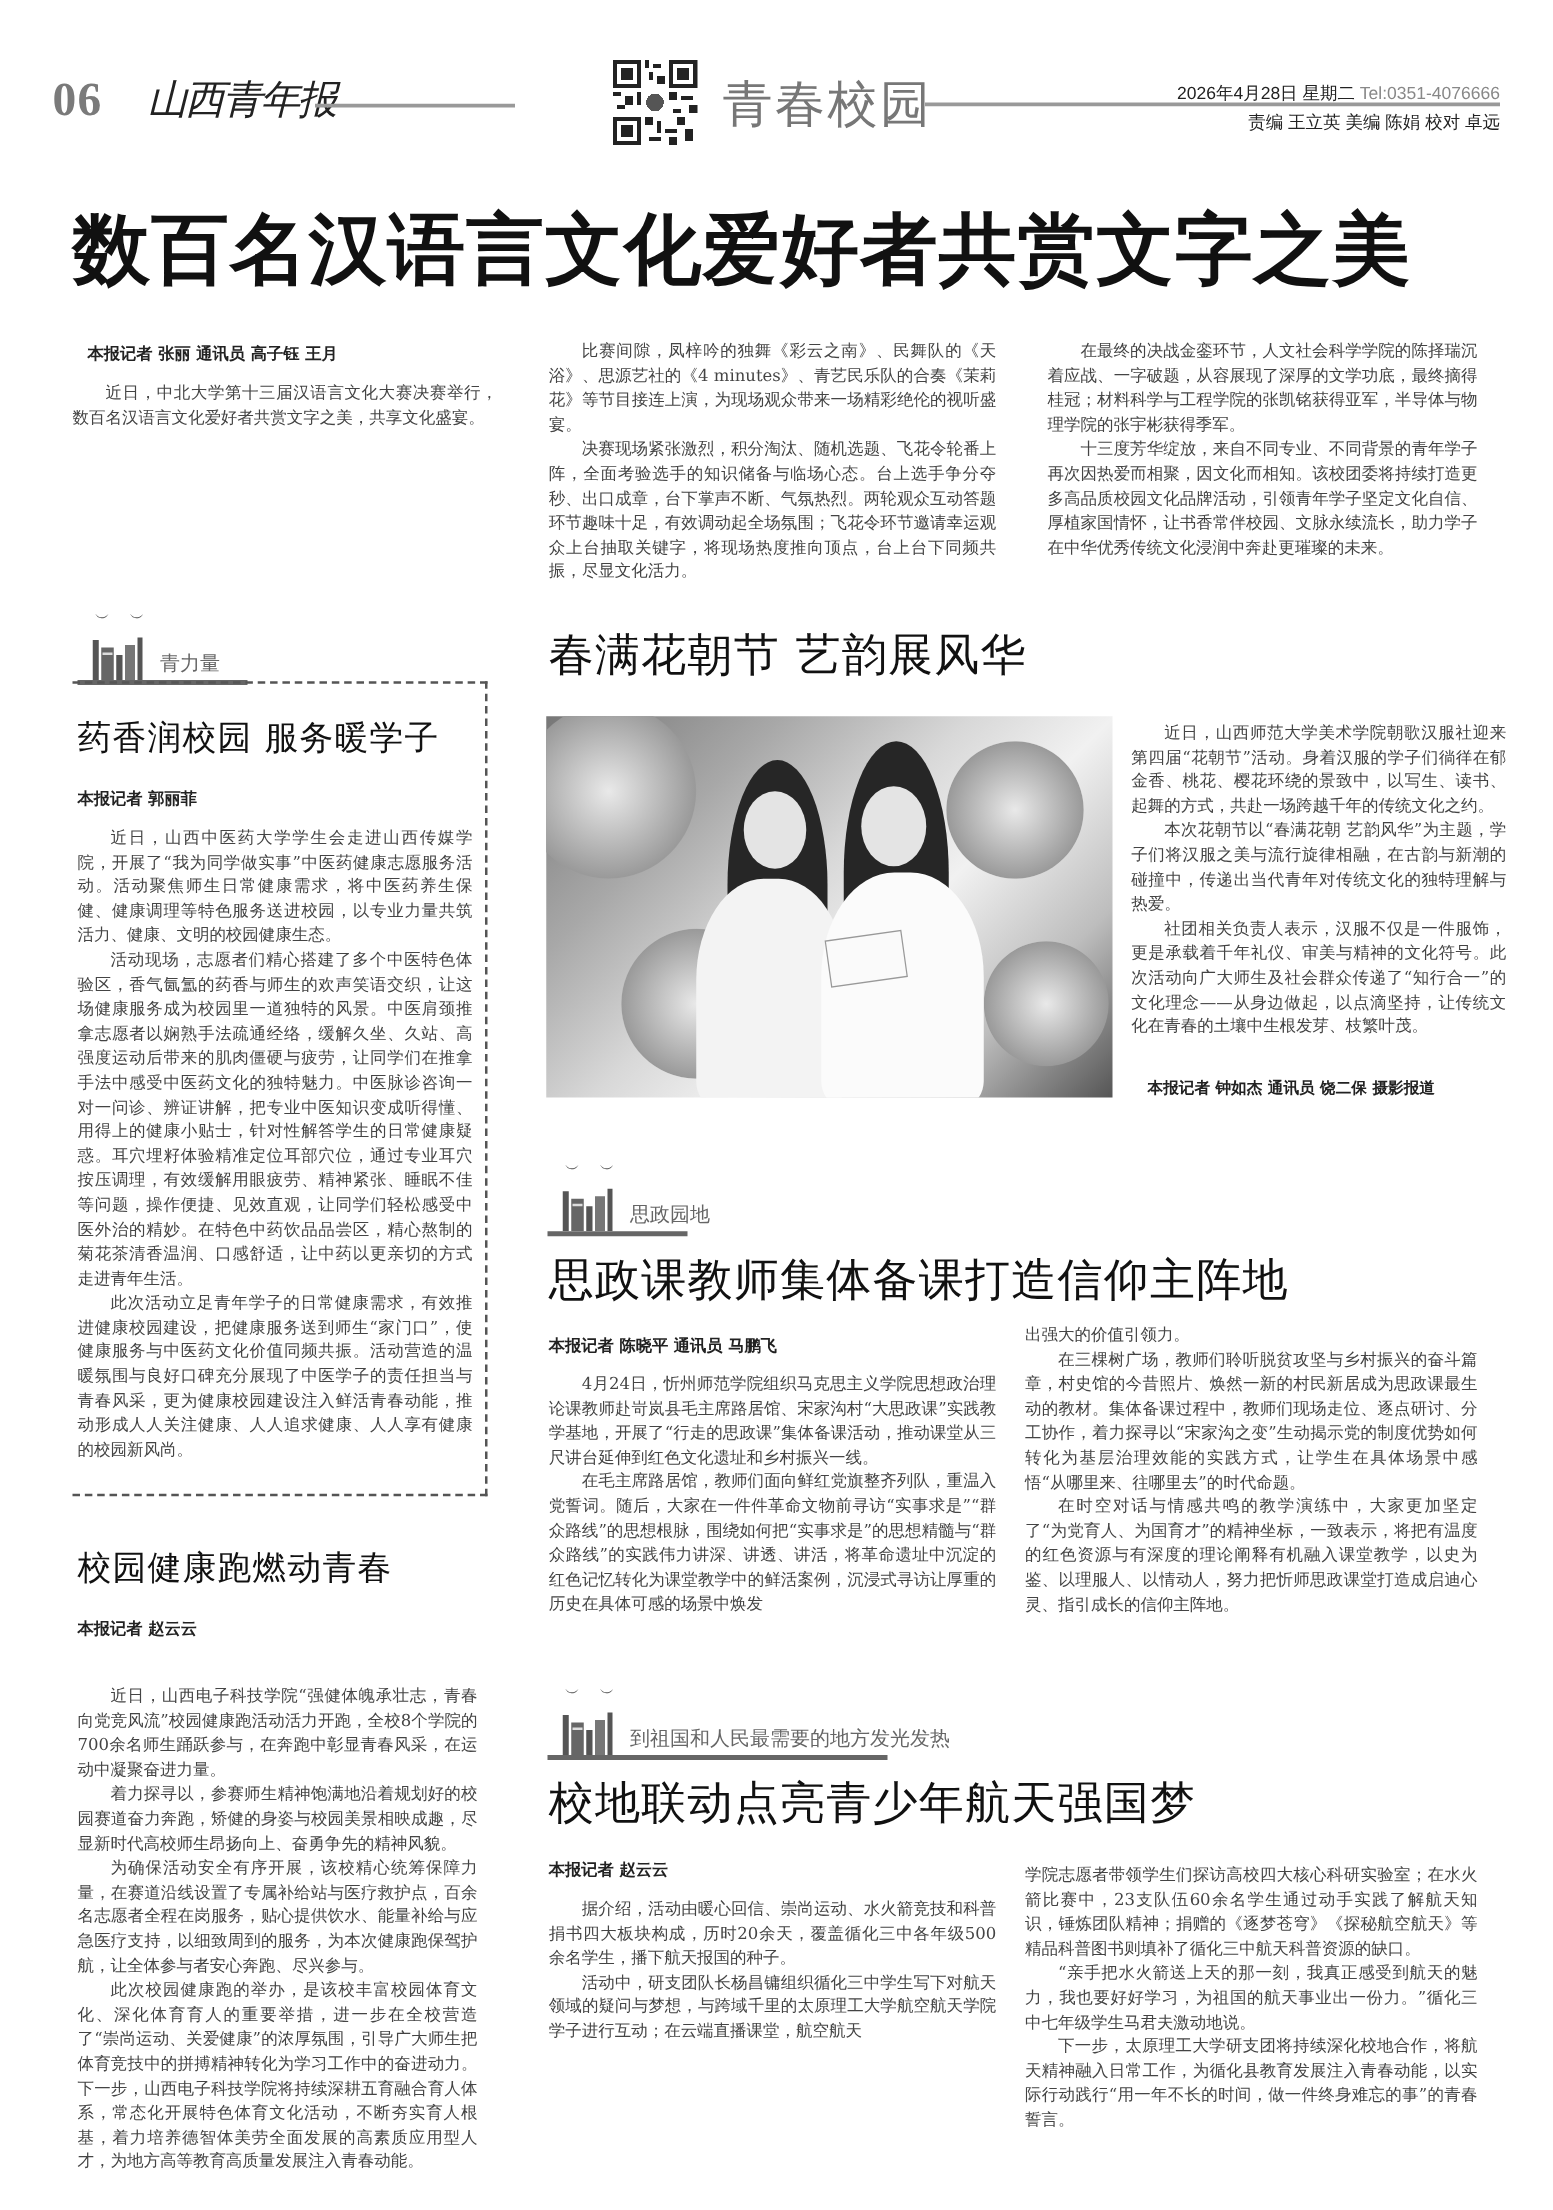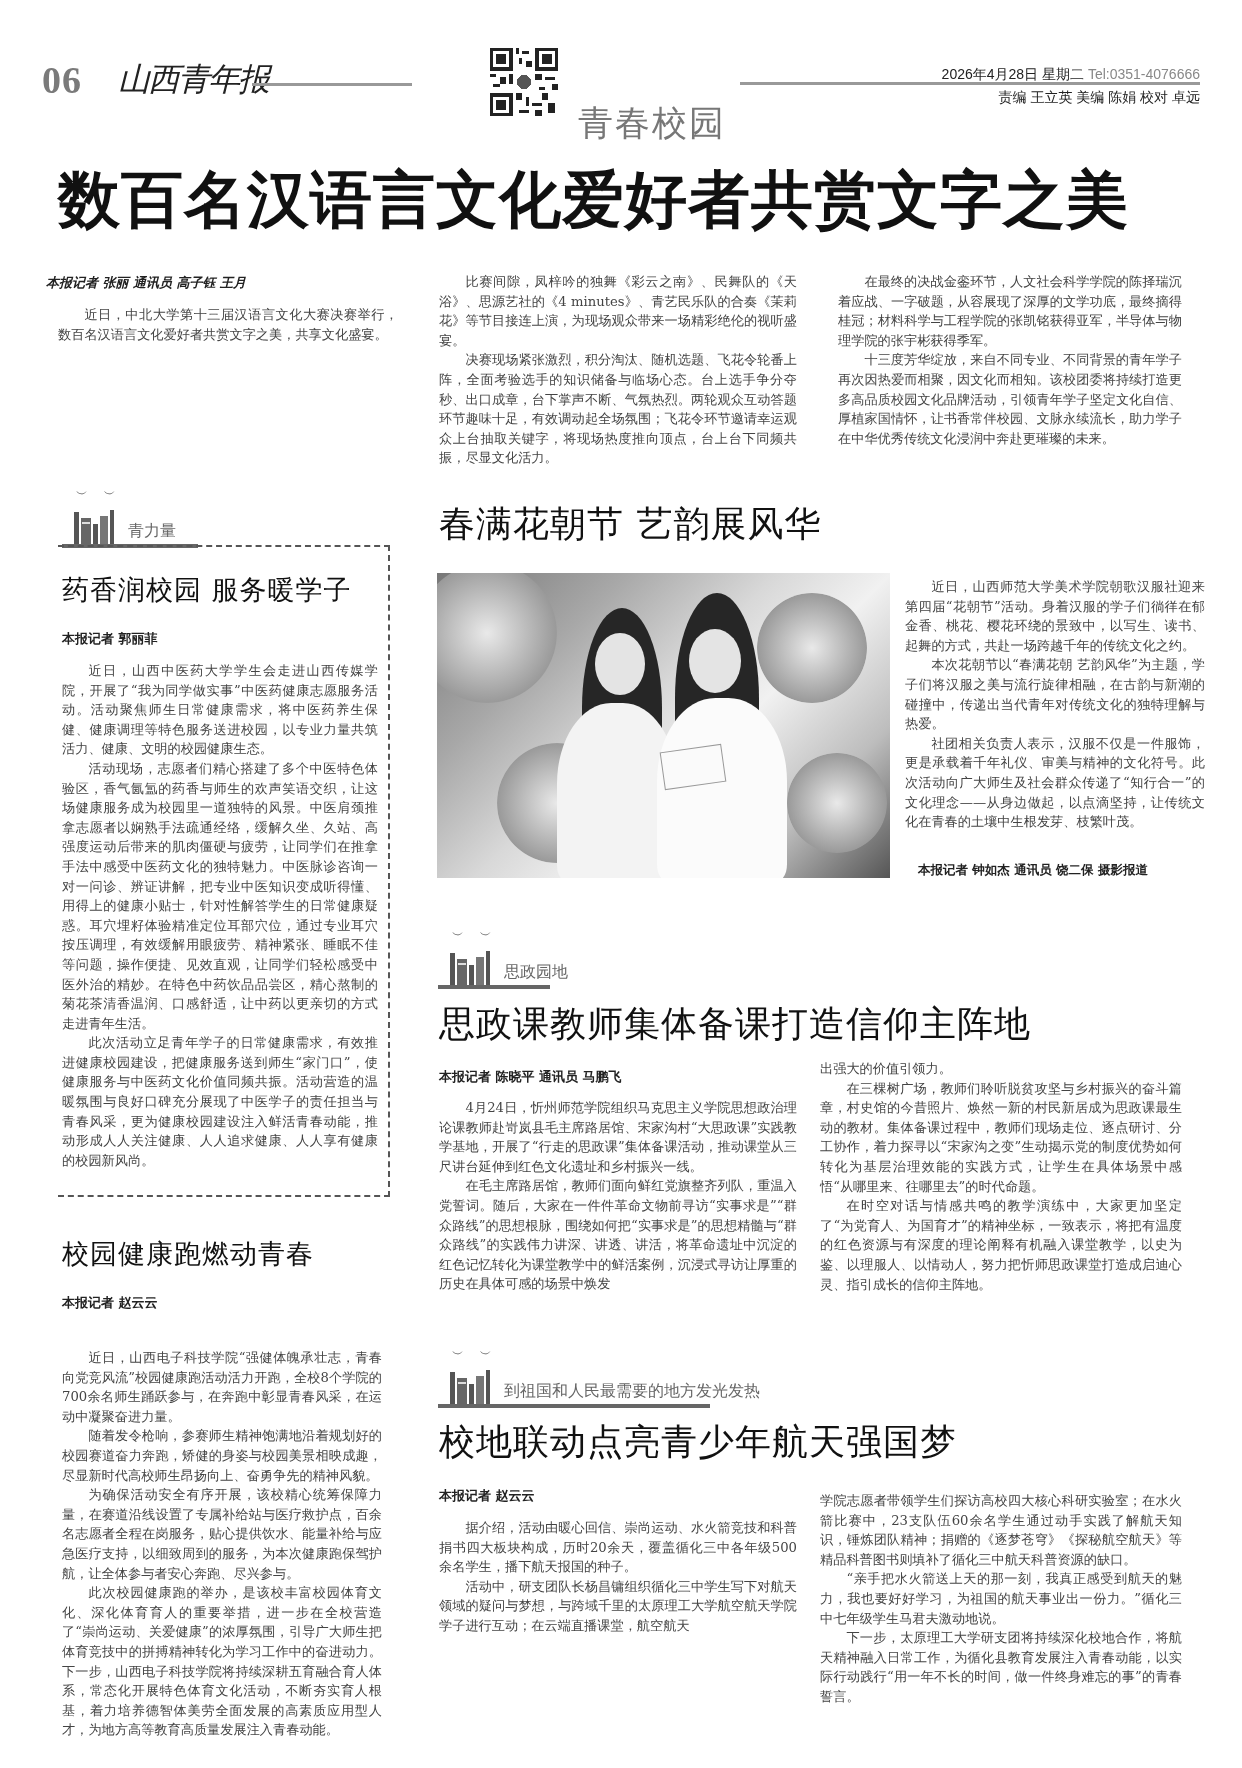--- a/index.html
+++ b/index.html
@@ -3,21 +3,21 @@
 <meta charset="utf-8">
 <style>
   html,body{margin:0;padding:0;background:#fff;}
   body{width:1242px;height:1768px;position:relative;overflow:hidden;color:#333;font-family:"DejaVu Serif","Liberation Serif",serif;}
   .abs{position:absolute;}
   
   .page-no{left:42px;top:58px;font-size:38px;font-weight:bold;color:#7a7a7a;font-family:"Liberation Serif",serif;letter-spacing:1px;}
   .paper-name{left:118px;top:58px;font-size:32px;font-style:italic;color:#222;font-family:"DejaVu Serif",serif;letter-spacing:-2px;}
   .rule-left{left:252px;top:83px;width:160px;height:3px;background:#999;}
   .qr{left:490px;top:46px;width:68px;height:72px;}
-  .section-title{left:578px;top:56px;font-size:35px;color:#777;letter-spacing:2px;font-family:Liberation Serif, serif;margin-top:44px;}
+  .section-title{left:578px;top:56px;font-size:40px;color:#777;letter-spacing:2px;font-family:Liberation Serif, serif;}
   .rule-right{left:740px;top:82px;width:460px;height:3px;background:#999;}
   .dateline{right:42px;top:66px;font-size:14px;color:#222;font-family:"Liberation Sans",sans-serif;}
   .dateline .tel{color:#888;}
   .editors{right:42px;top:89px;font-size:14px;color:#222;font-family:"Liberation Sans",sans-serif;}
   
   .main-headline{left:58px;top:158px;font-size:62px;font-weight:bold;color:#111;letter-spacing:1px;font-family:Liberation Serif, serif;white-space:nowrap;}
   .byline{font-size:13px;font-weight:bold;color:#222;font-family:"DejaVu Sans",sans-serif;}
   .body-text{font-size:13.2px;line-height:19.6px;color:#444;text-align:justify;}
   .body-text p{margin:0;text-indent:2em;}
   .body-text p.noindent{text-indent:0;}
@@ -82,21 +82,21 @@
 </svg>
 <div class="abs section-title">青春校园</div>
 <div class="abs rule-right"></div>
 <div class="abs dateline">
   <span>2026年4月28日 星期二</span>
   <span class="tel">Tel:0351-4076666</span>
 </div>
 <div class="abs editors">责编 王立英 美编 陈娟 校对 卓远</div>
 
 <div class="abs main-headline">数百名汉语言文化爱好者共赏文字之美</div>
-<div class="abs byline" style="left:46px;top:274px;font-style:italic;">本报记者 张丽 通讯员 高子钰 王月</div>
+<div class="abs byline" style="left:70px;top:274px;">本报记者 张丽 通讯员 高子钰 王月</div>
 <div class="abs body-text" style="left:58px;top:305px;width:340px;">
   <p>近日，中北大学第十三届汉语言文化大赛决赛举行，数百名汉语言文化爱好者共赏文字之美，共享文化盛宴。</p>
 </div>
 <div class="abs body-text" style="left:439px;top:272px;width:358px;">
   <p>比赛间隙，凤梓吟的独舞《彩云之南》、民舞队的《天浴》、思源艺社的《4 minutes》、青艺民乐队的合奏《茉莉花》等节目接连上演，为现场观众带来一场精彩绝伦的视听盛宴。</p>
   <p>决赛现场紧张激烈，积分淘汰、随机选题、飞花令轮番上阵，全面考验选手的知识储备与临场心态。台上选手争分夺秒、出口成章，台下掌声不断、气氛热烈。两轮观众互动答题环节趣味十足，有效调动起全场氛围；飞花令环节邀请幸运观众上台抽取关键字，将现场热度推向顶点，台上台下同频共振，尽显文化活力。</p>
 </div>
 <div class="abs body-text" style="left:838px;top:272px;width:344px;">
   <p>在最终的决战金銮环节，人文社会科学学院的陈择瑞沉着应战、一字破题，从容展现了深厚的文学功底，最终摘得桂冠；材料科学与工程学院的张凯铭获得亚军，半导体与物理学院的张宇彬获得季军。</p>
   <p>十三度芳华绽放，来自不同专业、不同背景的青年学子再次因热爱而相聚，因文化而相知。该校团委将持续打造更多高品质校园文化品牌活动，引领青年学子坚定文化自信、厚植家国情怀，让书香常伴校园、文脉永续流长，助力学子在中华优秀传统文化浸润中奔赴更璀璨的未来。</p>
@@ -122,21 +122,21 @@
 <div class="abs body-text" style="left:62px;top:661px;width:316px;">
   <p>近日，山西中医药大学学生会走进山西传媒学院，开展了“我为同学做实事”中医药健康志愿服务活动。活动聚焦师生日常健康需求，将中医药养生保健、健康调理等特色服务送进校园，以专业力量共筑活力、健康、文明的校园健康生态。</p>
   <p>活动现场，志愿者们精心搭建了多个中医特色体验区，香气氤氲的药香与师生的欢声笑语交织，让这场健康服务成为校园里一道独特的风景。中医肩颈推拿志愿者以娴熟手法疏通经络，缓解久坐、久站、高强度运动后带来的肌肉僵硬与疲劳，让同学们在推拿手法中感受中医药文化的独特魅力。中医脉诊咨询一对一问诊、辨证讲解，把专业中医知识变成听得懂、用得上的健康小贴士，针对性解答学生的日常健康疑惑。耳穴埋籽体验精准定位耳部穴位，通过专业耳穴按压调理，有效缓解用眼疲劳、精神紧张、睡眠不佳等问题，操作便捷、见效直观，让同学们轻松感受中医外治的精妙。在特色中药饮品品尝区，精心熬制的菊花茶清香温润、口感舒适，让中药以更亲切的方式走进青年生活。</p>
   <p>此次活动立足青年学子的日常健康需求，有效推进健康校园建设，把健康服务送到师生“家门口”，使健康服务与中医药文化价值同频共振。活动营造的温暖氛围与良好口碑充分展现了中医学子的责任担当与青春风采，更为健康校园建设注入鲜活青春动能，推动形成人人关注健康、人人追求健康、人人享有健康的校园新风尚。</p>
 </div>
 
 <div class="abs col-head" style="left:62px;top:1236px;">校园健康跑燃动青春</div>
 <div class="abs byline" style="left:62px;top:1294px;">本报记者 赵云云</div>
 <div class="abs body-text" style="left:62px;top:1348px;width:320px;">
   <p>近日，山西电子科技学院“强健体魄承壮志，青春向党竞风流”校园健康跑活动活力开跑，全校8个学院的700余名师生踊跃参与，在奔跑中彰显青春风采，在运动中凝聚奋进力量。</p>
-  <p>随着发令枪响，参赛师生精神饱满地沿着规划好的校园赛道奋力奔跑，矫健的身姿与校园美景相映成趣，尽显新时代高校师生昂扬向上、奋勇争先的精神风貌。</p>
+  <p>着力探寻以，参赛师生精神饱满地沿着规划好的校园赛道奋力奔跑，矫健的身姿与校园美景相映成趣，尽显新时代高校师生昂扬向上、奋勇争先的精神风貌。</p>
   <p>为确保活动安全有序开展，该校精心统筹保障力量，在赛道沿线设置了专属补给站与医疗救护点，百余名志愿者全程在岗服务，贴心提供饮水、能量补给与应急医疗支持，以细致周到的服务，为本次健康跑保驾护航，让全体参与者安心奔跑、尽兴参与。</p>
   <p>此次校园健康跑的举办，是该校丰富校园体育文化、深化体育育人的重要举措，进一步在全校营造了“崇尚运动、关爱健康”的浓厚氛围，引导广大师生把体育竞技中的拼搏精神转化为学习工作中的奋进动力。下一步，山西电子科技学院将持续深耕五育融合育人体系，常态化开展特色体育文化活动，不断夯实育人根基，着力培养德智体美劳全面发展的高素质应用型人才，为地方高等教育高质量发展注入青春动能。</p>
 </div>
 
 <div class="abs sub-head" style="left:439px;top:500px;">春满花朝节 艺韵展风华</div>
 <div class="abs photo" title="two students in hanfu reading a book among blossoms">
   <div class="blossom" style="left:-20px;top:-10px;width:140px;height:140px;"></div>
   <div class="blossom" style="left:60px;top:170px;width:120px;height:120px;"></div>
   <div class="blossom" style="left:320px;top:20px;width:110px;height:110px;"></div>
   <div class="blossom" style="left:350px;top:180px;width:100px;height:100px;"></div>

